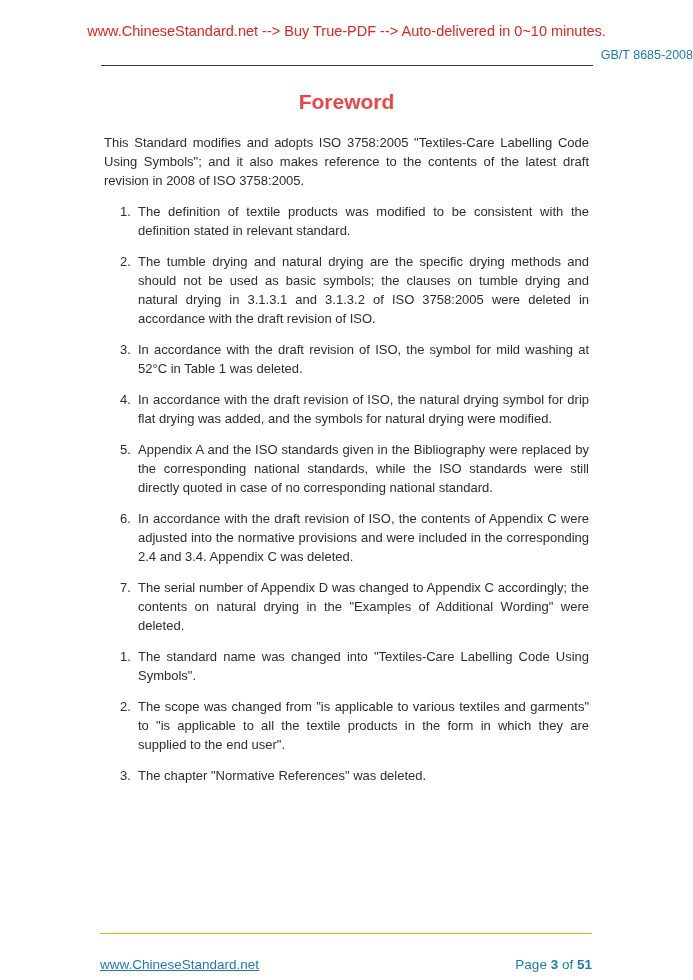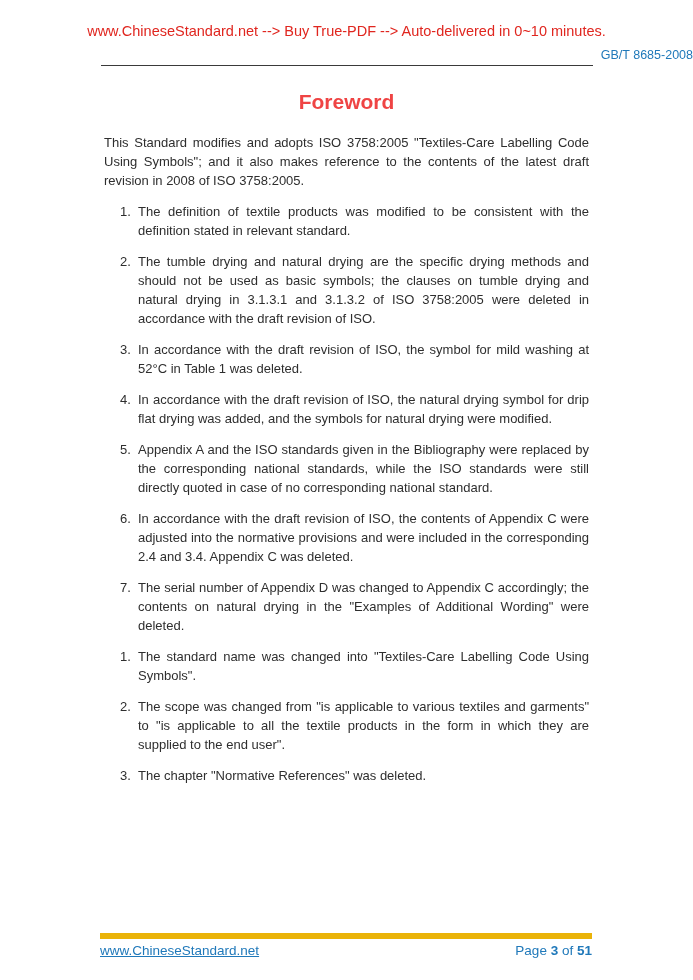--- a/index.html
+++ b/index.html
@@ -67,22 +67,22 @@
     position: absolute;
     left: 16px;
     top: 0;
   }
 
   .footer {
     position: absolute;
     left: 100px;
     top: 912px;
     width: 492px;
-    border-top: 6px solid #eab308;
-    padding-top: 4px;
+    border-top: 1px solid #eab308;
+    padding-top: 23px;
     display: flex;
     justify-content: space-between;
     align-items: baseline;
     font-size: 13.5px;
   }
   .footer-link {
     color: #2079ba;
     text-decoration: underline;
     cursor: pointer;
   }

